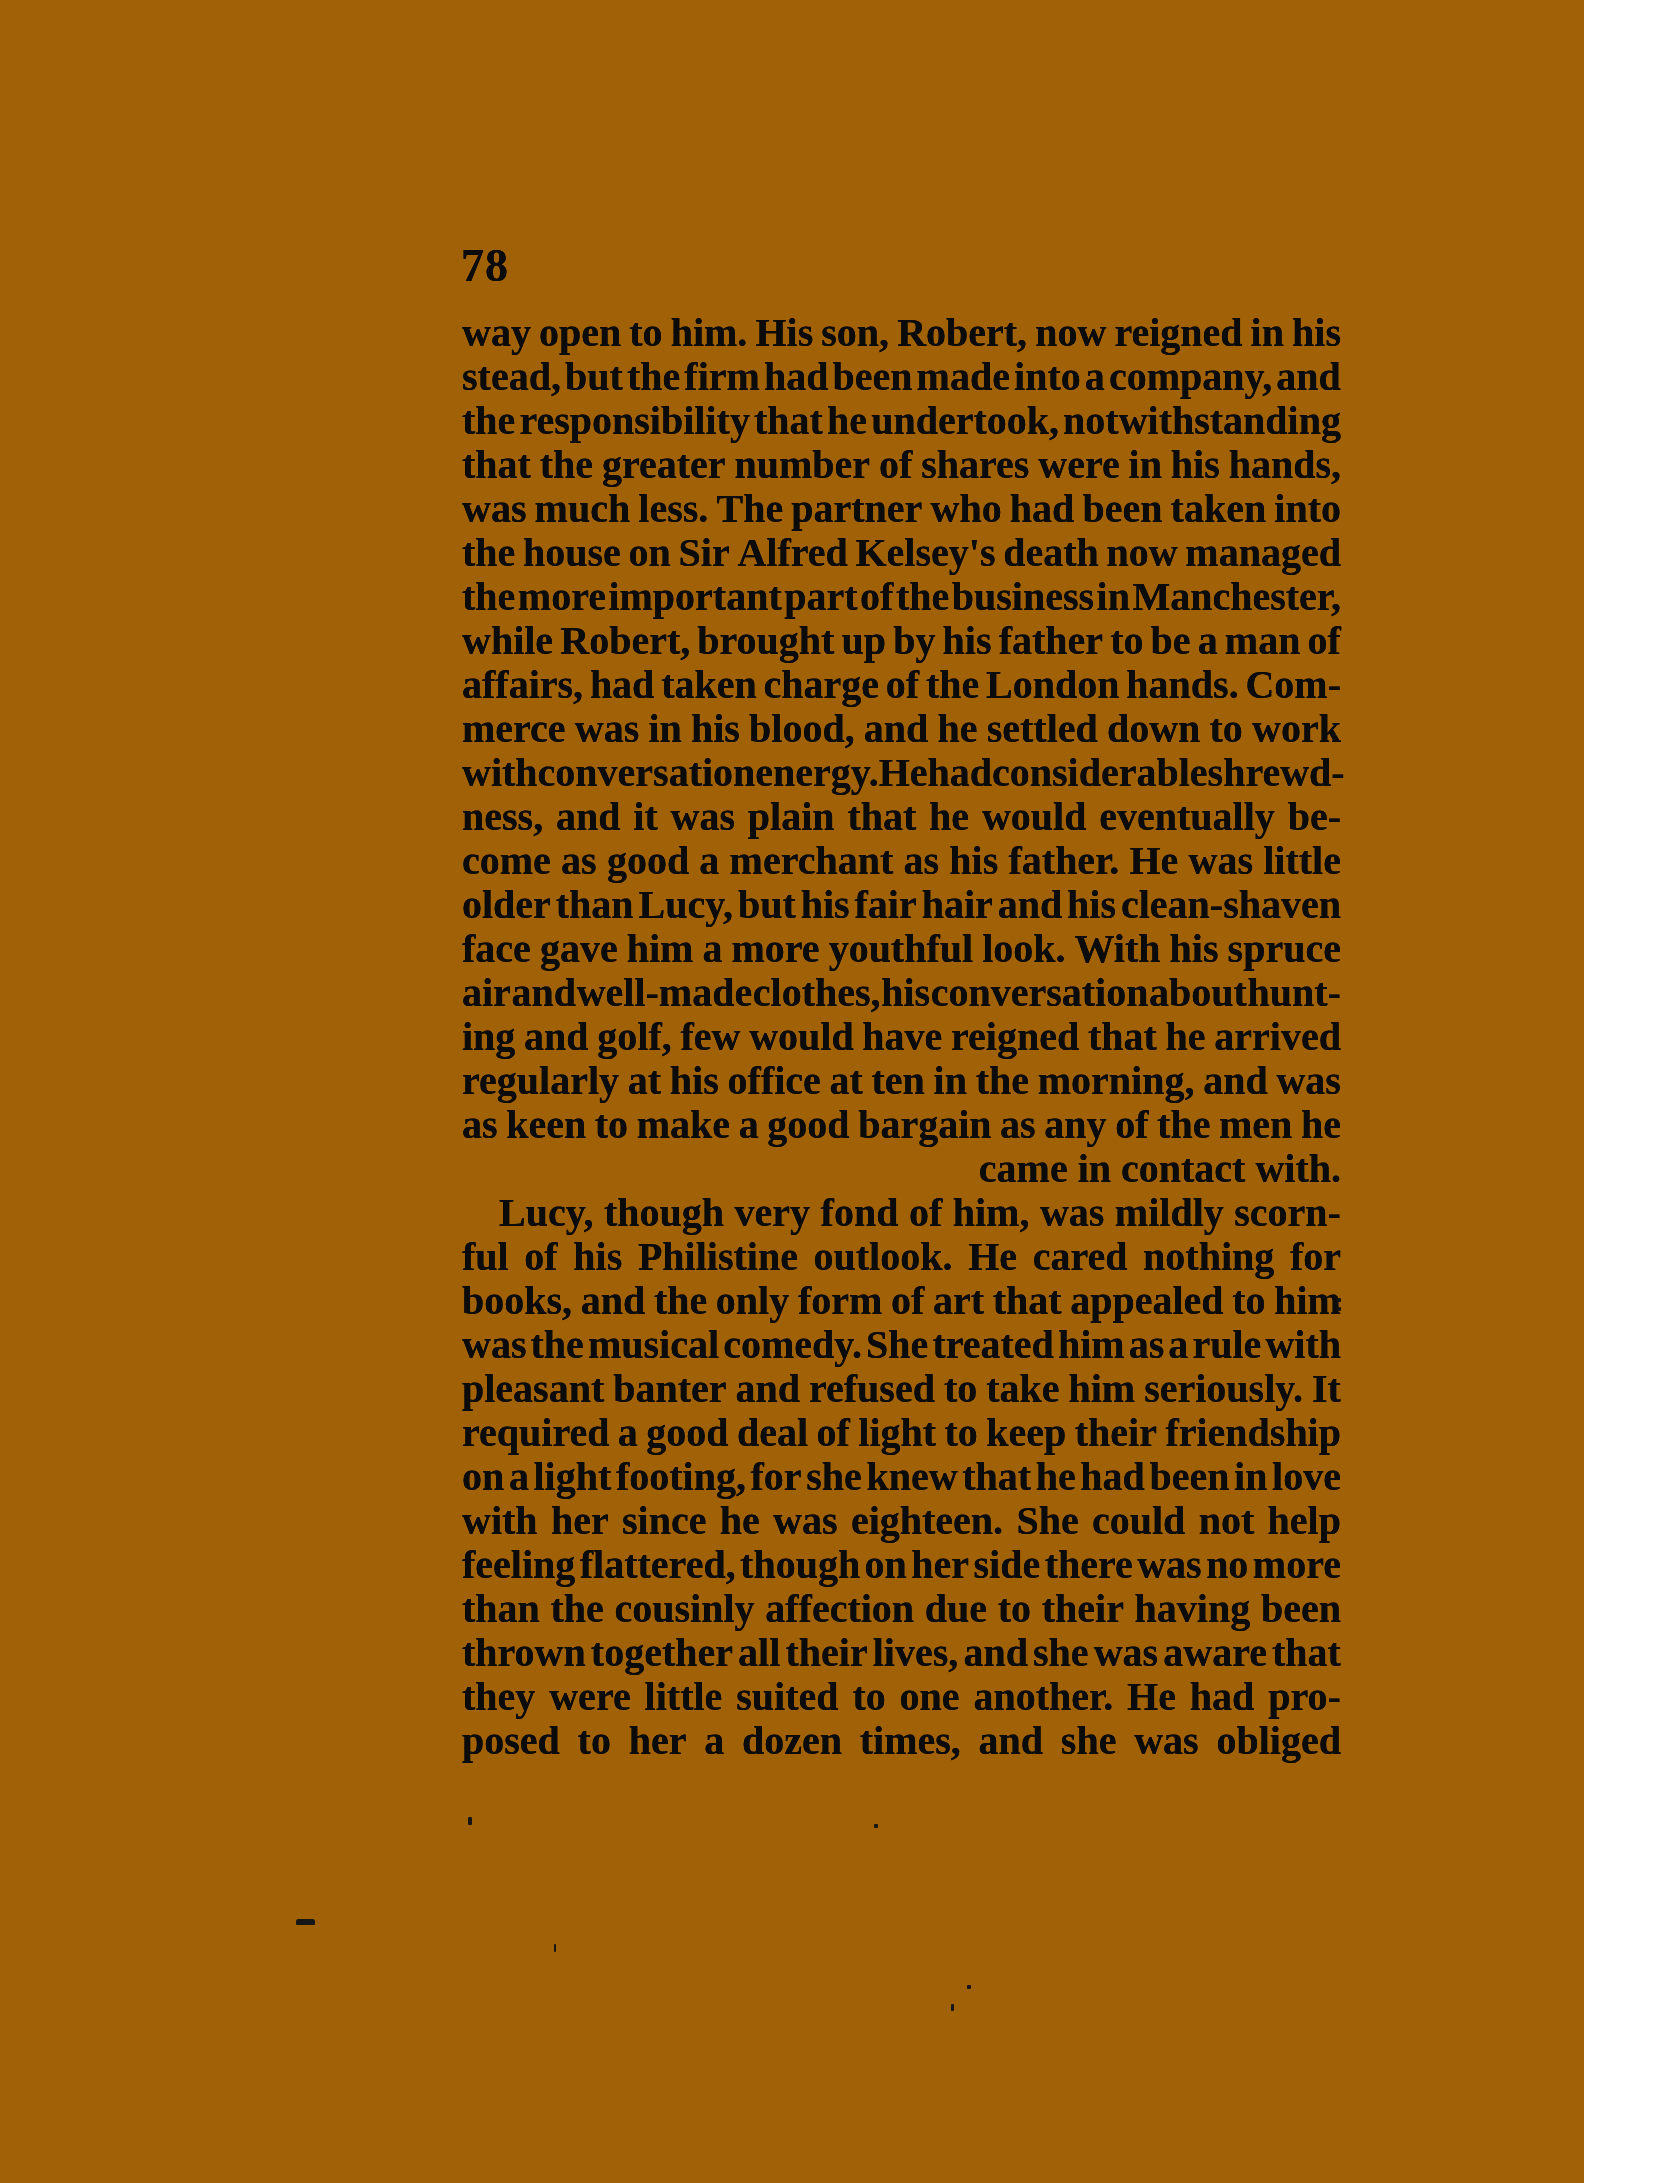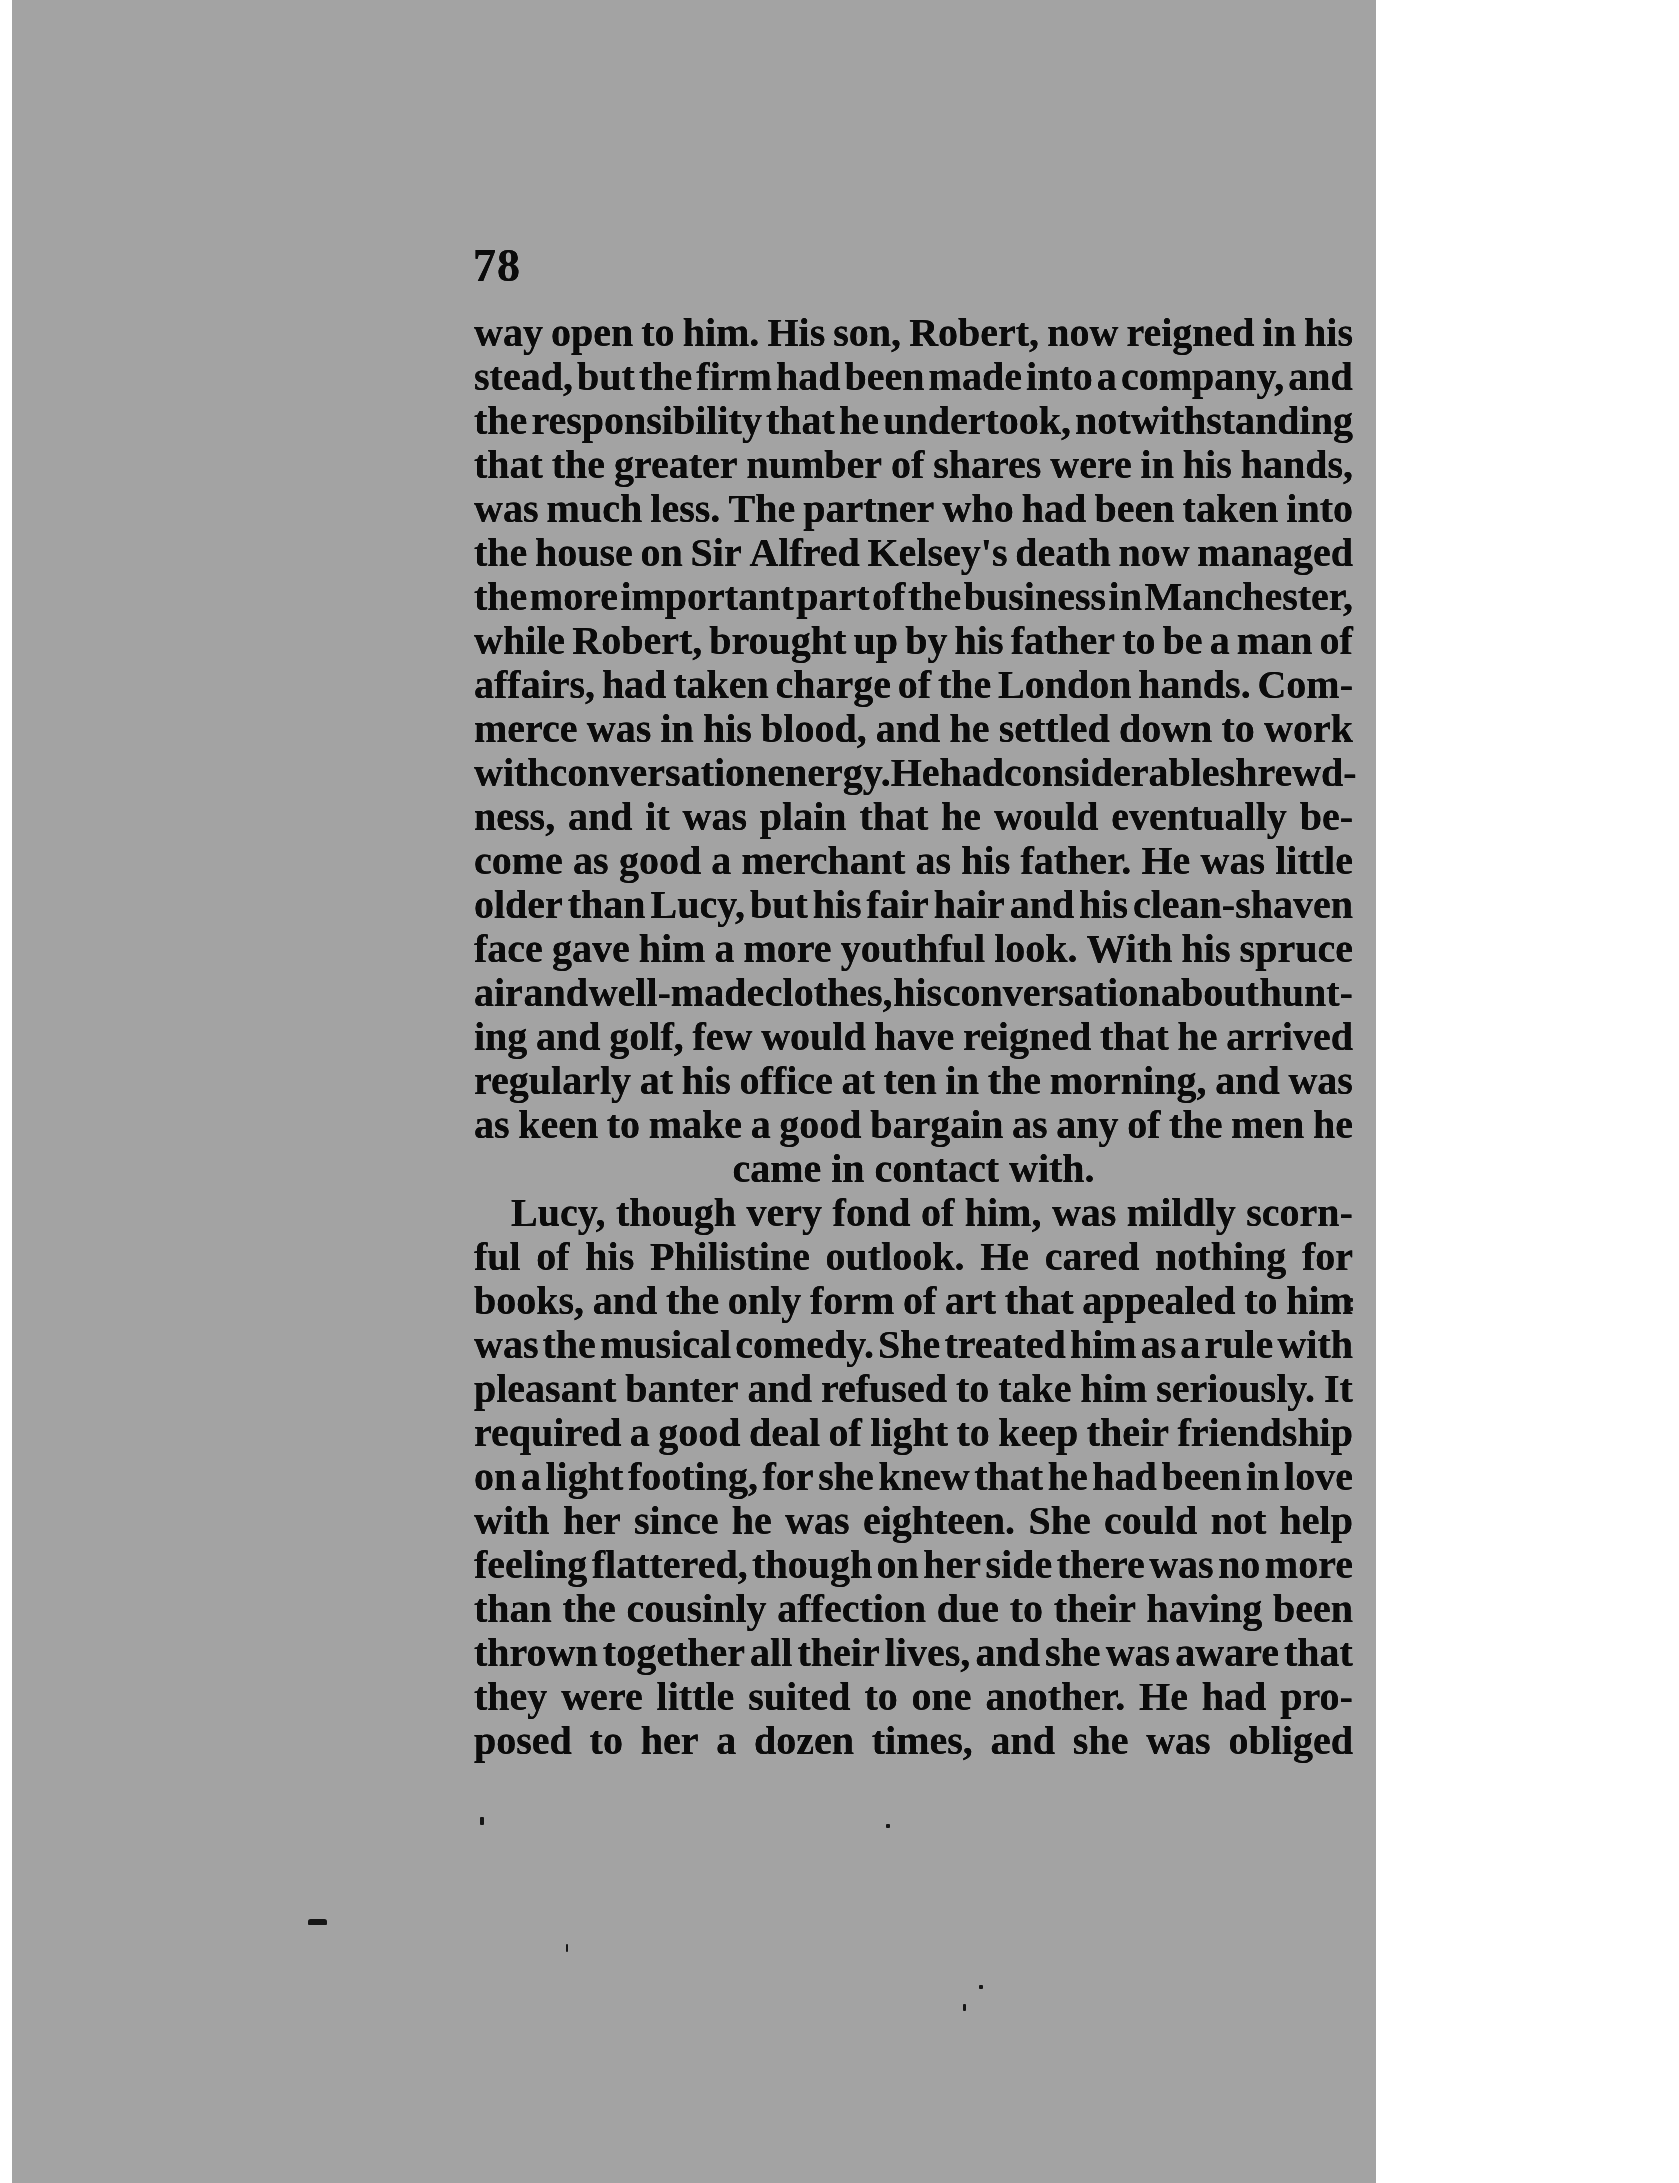--- a/index.html
+++ b/index.html
@@ -6,24 +6,24 @@
   body {
     width: 1680px;
     height: 2183px;
     background: #ffffff;
     position: relative;
     overflow: hidden;
     font-family: "Liberation Serif", "DejaVu Serif", serif;
   }
   .page {
     position: absolute;
-    left: 12px; top: 0;
-    width: 1364px;
+    left: 0; top: 0;
+    width: 1584px;
     height: 2183px;
-    background: #a3a3a3;
+    background: #a16207;
     color: #0b0b0b;
   }
   .pagenum {
     position: absolute;
     left: 461px;
     top: 243px;
     font-size: 46px;
     line-height: 46px;
     font-weight: 700;
     letter-spacing: 0.9px;
@@ -53,21 +53,21 @@
     height: 44px;
     line-height: 44px;
     font-size: 40px;
     font-weight: 700;
     white-space: nowrap;
     text-shadow: 0 0 0.5px #000;
   }
   .line span { white-space: pre; }
   .line.left {
     display: block;
-    text-align: center;
+    text-align: right;
   }
   .line.indent { padding-left: 37px; }
   .speck {
     position: absolute;
     background: #161616;
     border-radius: 0.9px;
   }
 </style>
 </head>
 <body>

